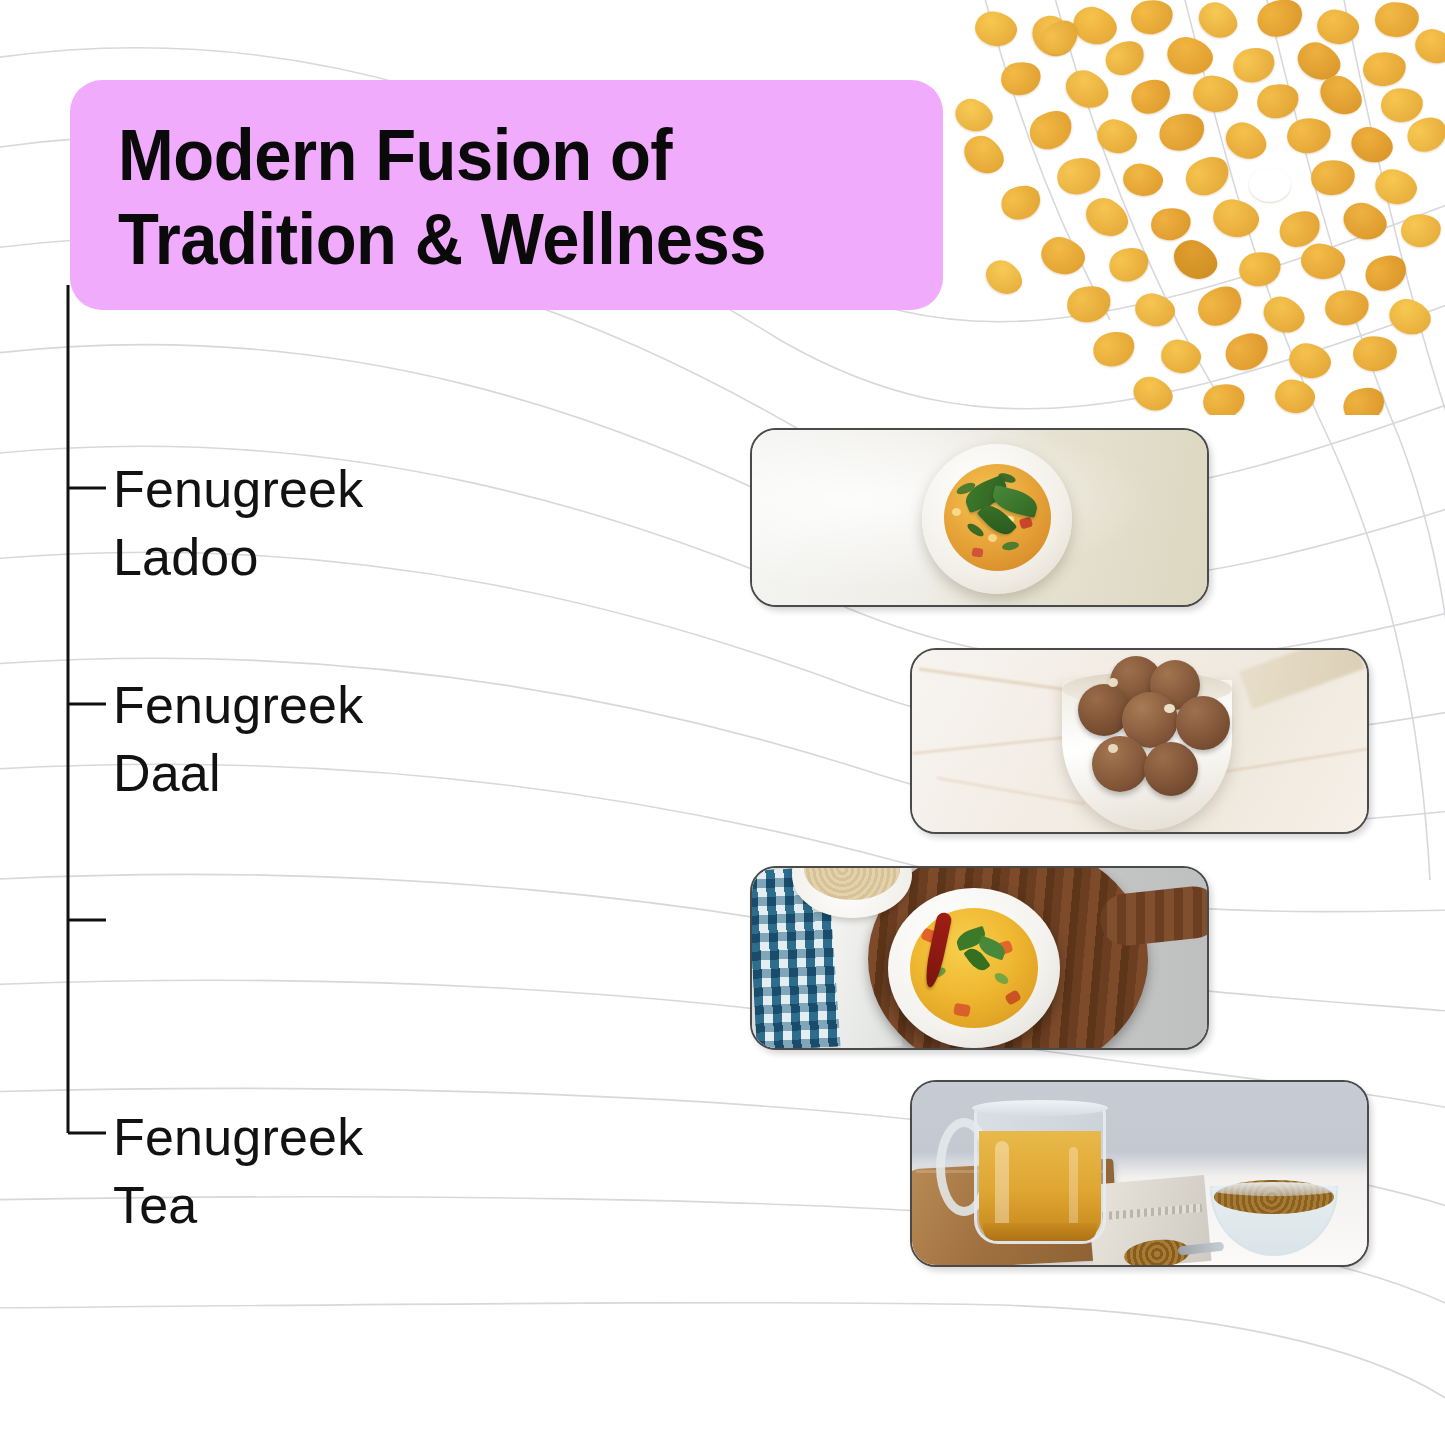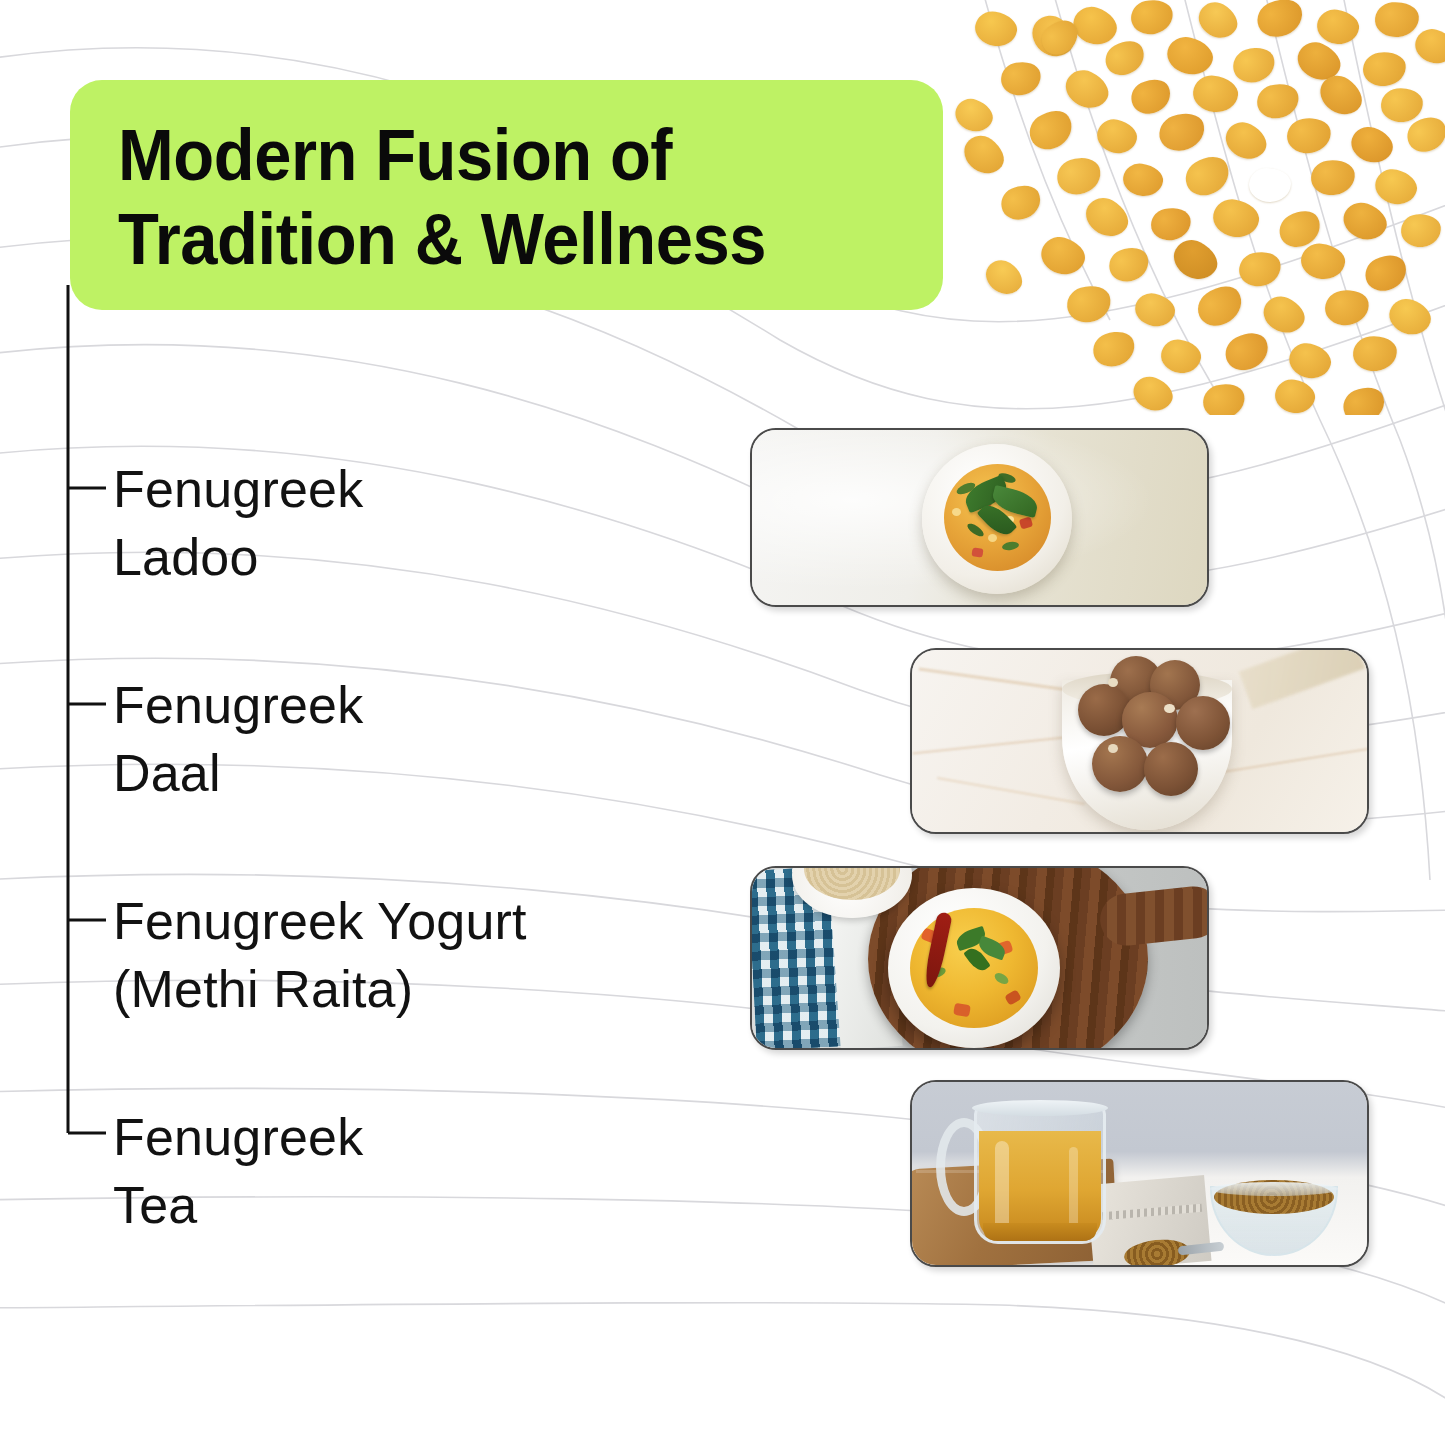--- a/index.html
+++ b/index.html
@@ -40,21 +40,21 @@
     box-shadow: 0 1px 2px rgba(140,105,30,.25);
   }
 
   
   #title-banner {
     position: absolute;
     left: 70px;
     top: 80px;
     width: 873px;
     height: 230px;
-    background: #bef264;
+    background: #f0abfc;
     border-radius: 32px;
     box-sizing: border-box;
     padding: 34px 20px 0 48px;
   }
   #title-text {
     margin: 0;
     color: #0a0a0a;
     font-family: "Liberation Sans Narrow", "Liberation Sans", sans-serif;
     font-weight: bold;
     font-size: 72px;
@@ -220,22 +220,20 @@
     <line x1="8" y1="203" x2="46" y2="203" stroke="#111" stroke-width="3"></line>
     <line x1="8" y1="419" x2="46" y2="419" stroke="#111" stroke-width="3"></line>
     <line x1="8" y1="635" x2="46" y2="635" stroke="#111" stroke-width="3"></line>
     <line x1="8" y1="848" x2="46" y2="848" stroke="#111" stroke-width="3"></line>
   </svg>
 
   <div class="list-item" id="item-0">Fenugreek
 Ladoo</div>
   <div class="list-item" id="item-1">Fenugreek
 Daal</div>
-  <div class="list-item" id="item-2">Fenugreek Yogurt
-(Methi Raita)</div>
   <div class="list-item" id="item-3">Fenugreek
 Tea</div>
 
   <div class="photo-card" id="card-0">
     <div class="scene" style="background:linear-gradient(100deg,#f4f4f2 0%,#efeee9 38%,#e6e2d2 62%,#ddd7c0 100%);">
       <div class="el" style="left:0;top:0;right:0;bottom:0;background:radial-gradient(ellipse at 22% 40%,rgba(255,255,255,.85),transparent 60%);"></div>
 
       <div class="el" style="left:170px;top:14px;width:150px;height:150px;border-radius:50%;background:radial-gradient(circle at 38% 30%,#ffffff,#f2efe8 62%,#ddd6c6 100%);box-shadow:0 6px 14px rgba(90,80,55,.28);"></div>
 
       <div class="el" style="left:192px;top:34px;width:107px;height:107px;border-radius:50%;background:radial-gradient(circle at 40% 32%,#f5c451,#e8a63a 45%,#d98f2c 80%,#c97f25 100%);overflow:hidden;">

